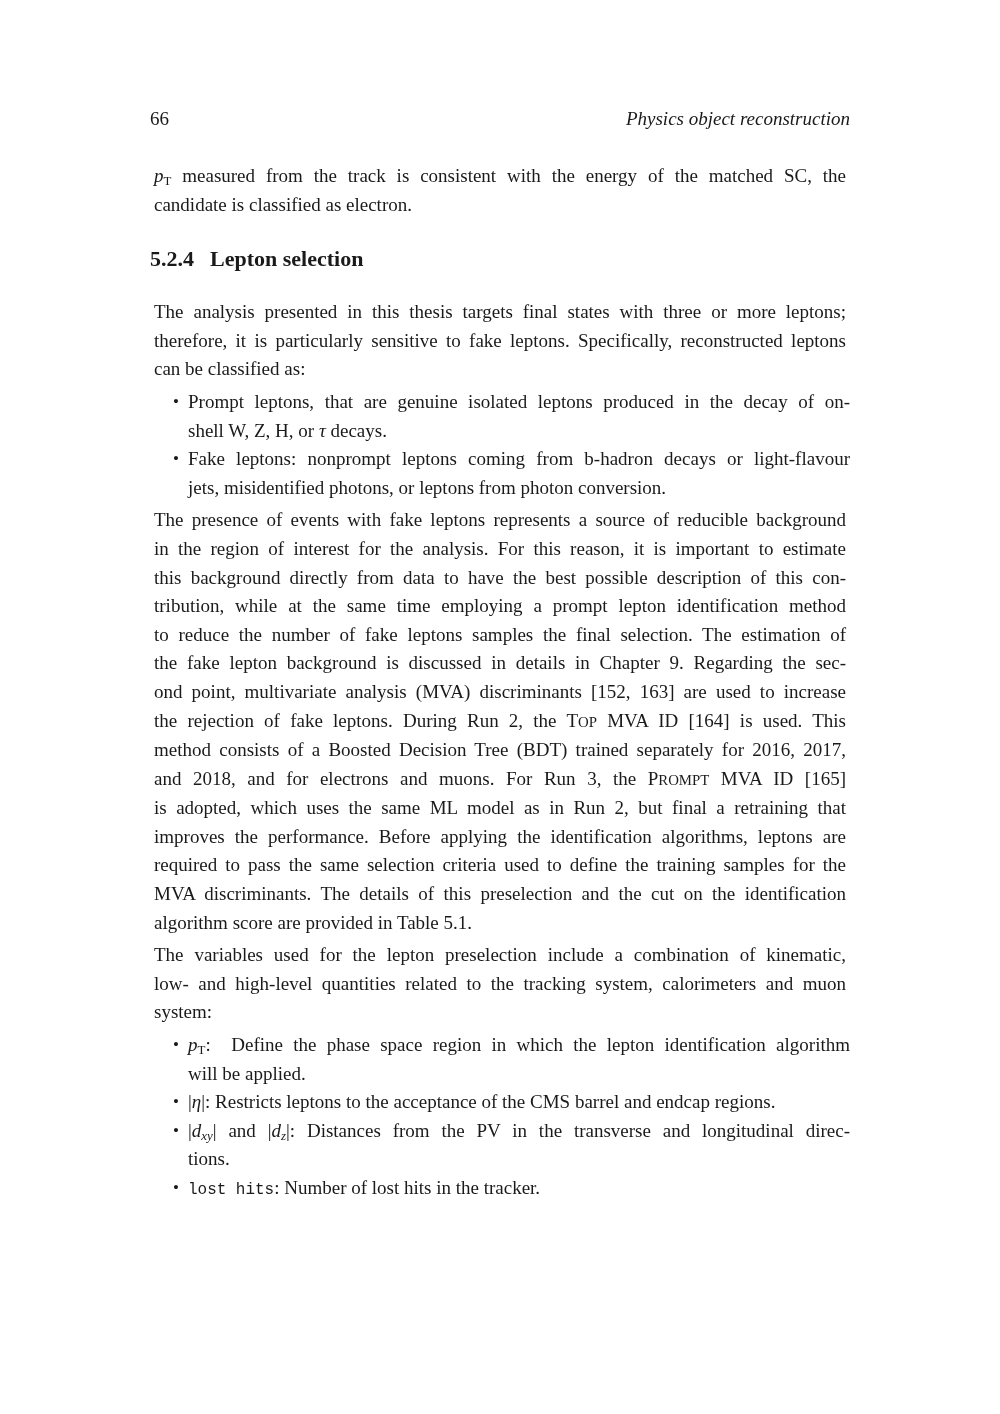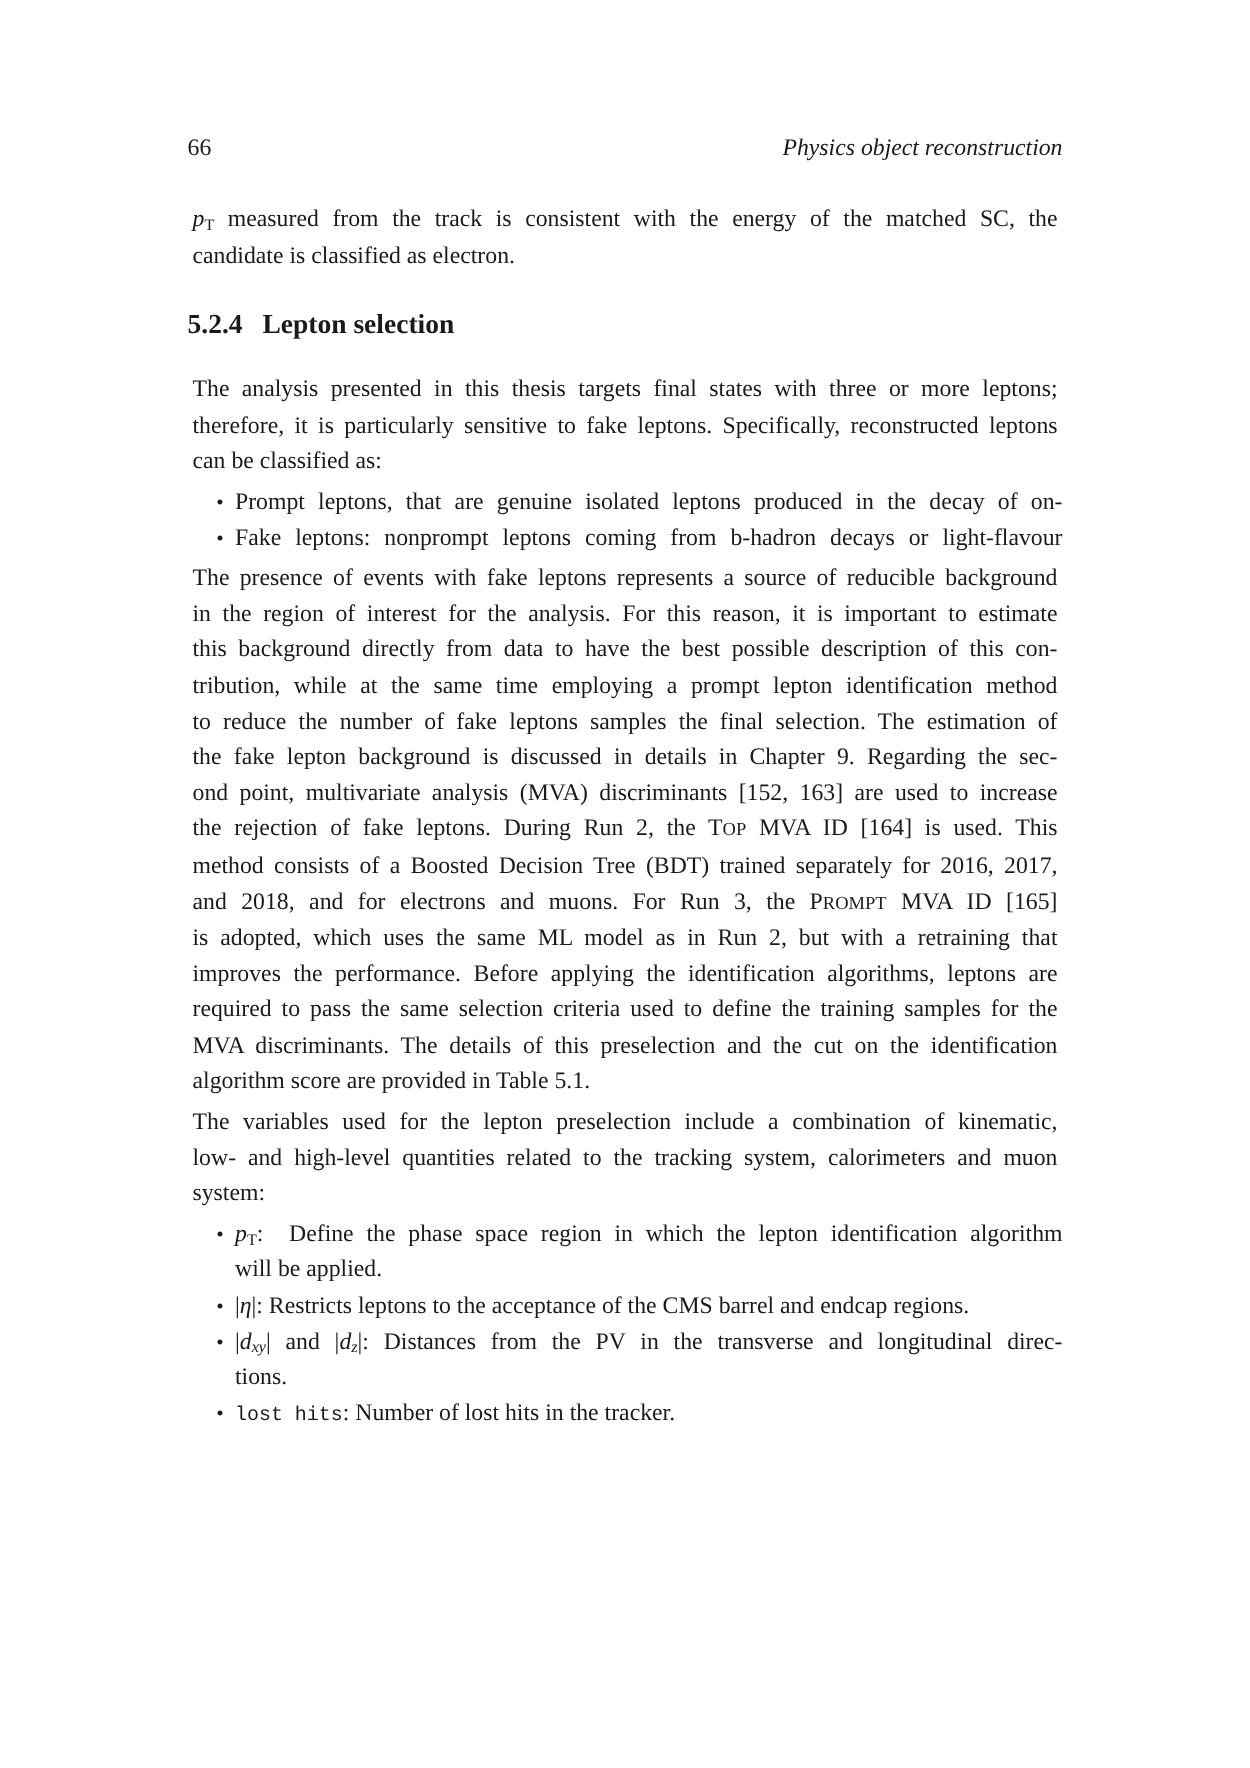--- a/index.html
+++ b/index.html
@@ -83,38 +83,40 @@
       <div class="heading"><span class="heading-number">5.2.4</span><span class="heading-title">Lepton selection</span></div>
       <div class="para">
         <div class="line">The analysis presented in this thesis targets final states with three or more leptons;</div>
         <div class="line">therefore, it is particularly sensitive to fake leptons. Specifically, reconstructed leptons</div>
         <div class="line last">can be classified as:</div>
       </div>
       <div class="bullet-list">
         <div class="bullet-item">
           <span class="bullet-marker">•</span>
           <div class="line">Prompt leptons, that are genuine isolated leptons produced in the decay of on-</div>
+          <div class="line last">shell W, Z, H, or <i>τ</i> decays.</div>
         </div>
         <div class="bullet-item">
           <span class="bullet-marker">•</span>
           <div class="line">Fake leptons: nonprompt leptons coming from b-hadron decays or light-flavour</div>
+          <div class="line last">jets, misidentified photons, or leptons from photon conversion.</div>
         </div>
       </div>
       <div class="para">
         <div class="line">The presence of events with fake leptons represents a source of reducible background</div>
         <div class="line">in the region of interest for the analysis. For this reason, it is important to estimate</div>
         <div class="line">this background directly from data to have the best possible description of this con-</div>
         <div class="line">tribution, while at the same time employing a prompt lepton identification method</div>
         <div class="line">to reduce the number of fake leptons samples the final selection. The estimation of</div>
         <div class="line">the fake lepton background is discussed in details in Chapter 9. Regarding the sec-</div>
         <div class="line">ond point, multivariate analysis (MVA) discriminants [152, 163] are used to increase</div>
         <div class="line">the rejection of fake leptons. During Run 2, the T<span class="sc">OP</span> MVA ID [164] is used. This</div>
         <div class="line">method consists of a Boosted Decision Tree (BDT) trained separately for 2016, 2017,</div>
         <div class="line">and 2018, and for electrons and muons. For Run 3, the P<span class="sc">ROMPT</span> MVA ID [165]</div>
-        <div class="line">is adopted, which uses the same ML model as in Run 2, but with a retraining that</div>
+        <div class="line">is adopted, which uses the same ML model as in Run 2, but final a retraining that</div>
         <div class="line">improves the performance. Before applying the identification algorithms, leptons are</div>
         <div class="line">required to pass the same selection criteria used to define the training samples for the</div>
         <div class="line">MVA discriminants. The details of this preselection and the cut on the identification</div>
         <div class="line last">algorithm score are provided in Table 5.1.</div>
       </div>
       <div class="para">
         <div class="line">The variables used for the lepton preselection include a combination of kinematic,</div>
         <div class="line">low- and high-level quantities related to the tracking system, calorimeters and muon</div>
         <div class="line last">system:</div>
       </div>

